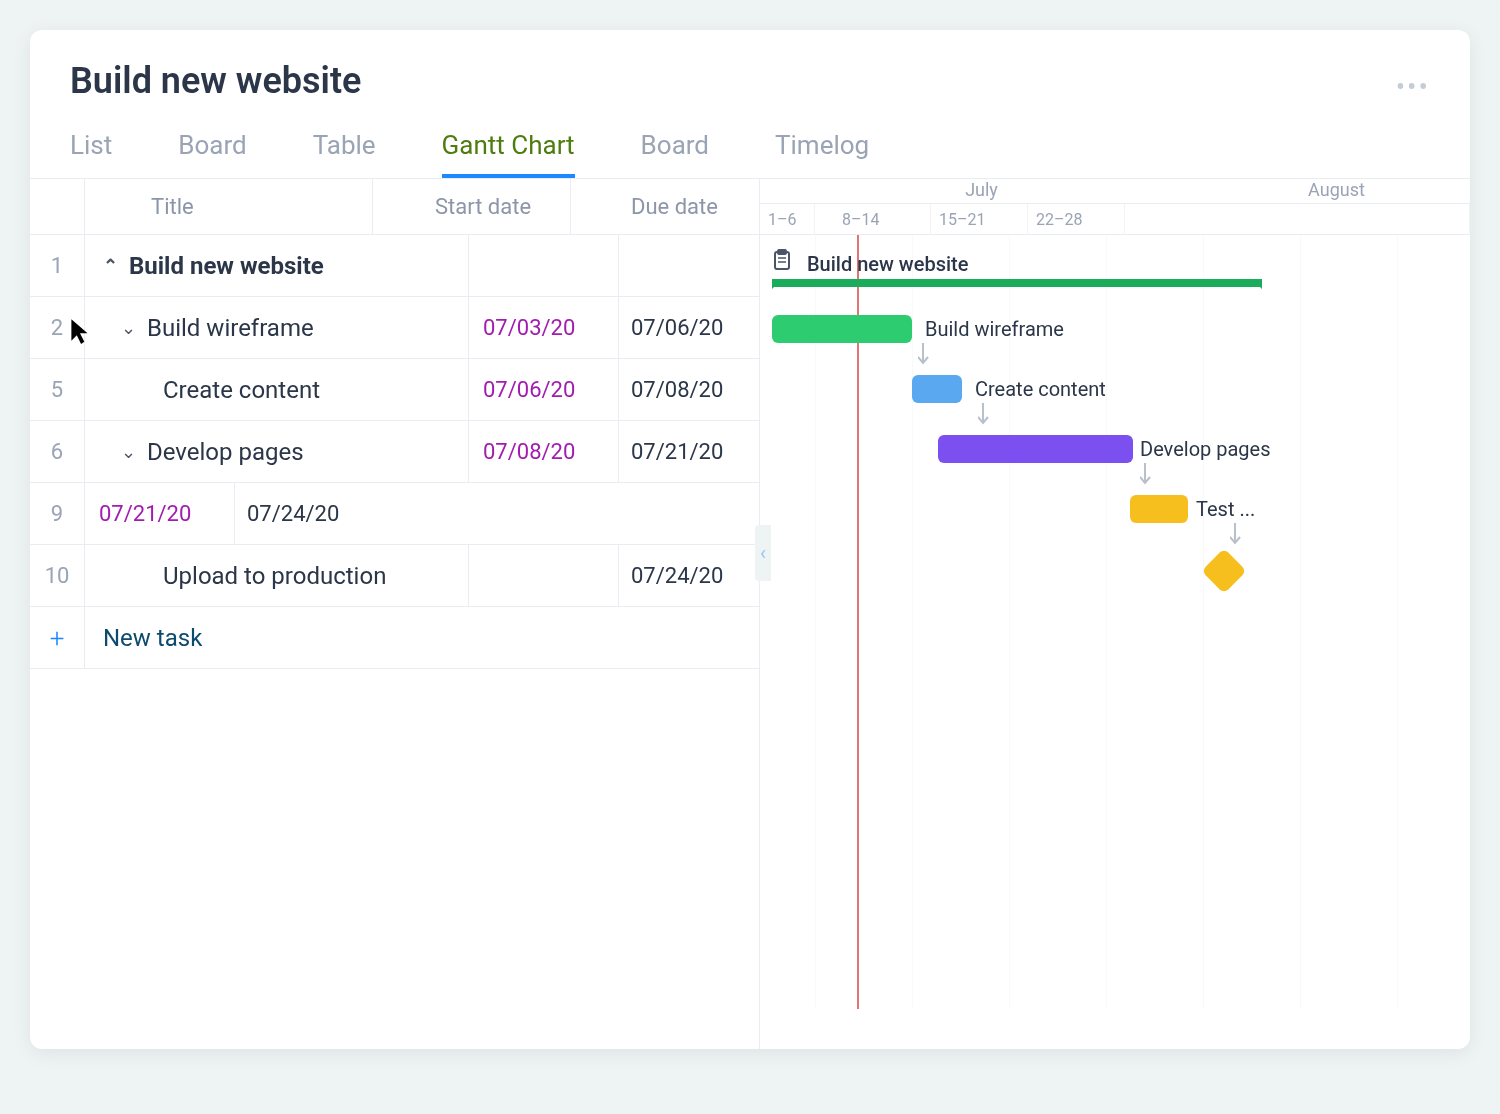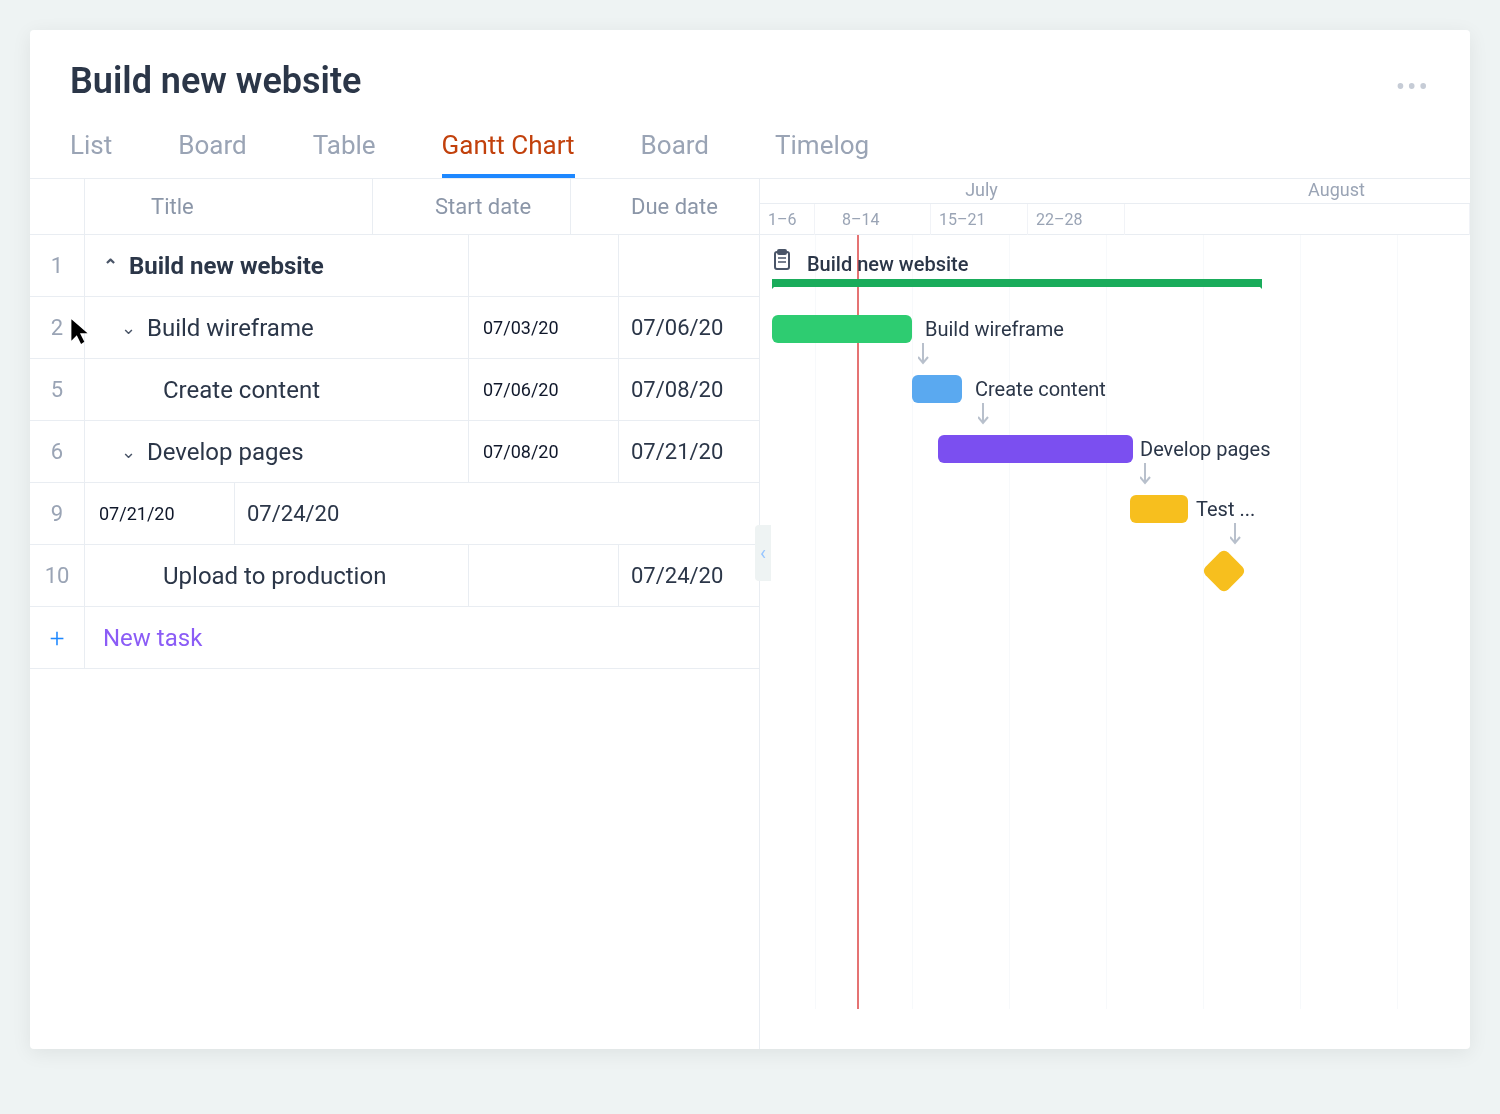--- a/index.html
+++ b/index.html
@@ -4,21 +4,21 @@
 <style>
 * { margin: 0; padding: 0; box-sizing: border-box; }
 body {
   background: #eef3f3;
   font-family: -apple-system, BlinkMacSystemFont, "Segoe UI", Roboto, Helvetica, Arial, sans-serif;
   padding: 30px;
   width: 1500px;
 }
 .card {
   background: #fff;
-  border-radius: 4px;
+  border-radius: 12px;
   box-shadow: 0 4px 20px rgba(0,0,0,.07);
   overflow: hidden;
   position: relative;
 }
 
 .header {
   padding: 30px 40px 0 40px;
   position: relative;
 }
 .title {
@@ -40,21 +40,21 @@
   gap: 66px;
   margin-top: 28px;
 }
 .tab {
   font-size: 26px;
   color: #9aa4b5;
   padding-bottom: 14px;
   cursor: pointer;
 }
 .tab.active {
-  color: #c2410c;
+  color: #4d7c0f;
   border-bottom: 4px solid #1e88ff;
 }
 
 .main {
   display: flex;
   border-top: 1px solid #e9edf2;
 }
 .left {
   width: 730px;
   border-right: 1px solid #e9edf2;
@@ -66,31 +66,31 @@
 
 .thead, .trow {
   display: flex;
   border-bottom: 1px solid #e9edf2;
   align-items: center;
 }
 .thead { height: 56px; gap: 48px; }
 .trow  { height: 62px; }
 .col-num { width: 55px; text-align: center; color: #9aa4b5; font-size: 22px; border-right: 1px solid #e9edf2; height:100%; display:flex; align-items:center; justify-content:center;}
 .col-title{ flex: 1; padding-left: 18px; font-size: 24px; color: #2b3648; display:flex; align-items:center; border-right:1px solid #e9edf2; height:100%;}
-.col-date { width: 150px; text-align: left; padding-left:14px; font-size: 18px; color: #0f172a; border-right:1px solid #e9edf2; height:100%; display:flex; align-items:center;}
+.col-date { width: 150px; text-align: left; padding-left:14px; font-size: 22px; color: #a21caf; border-right:1px solid #e9edf2; height:100%; display:flex; align-items:center;}
 .col-due  { width: 140px; text-align: left; padding-left:12px; font-size: 22px; color: #2b3648; height:100%; display:flex; align-items:center;}
 .thead .col-title, .thead .col-date, .thead .col-due, .thead .col-num { color:#8b96a8; font-size:22px; font-weight:400;}
 .bold { font-weight: 700; }
 .indent-0{padding-left: 18px;}
 .indent-1{padding-left: 36px;}
 .indent-2{padding-left: 52px;}
 .chev { display:inline-block; width:20px; font-size:18px; color:#4a5568; margin-right:6px;}
 .cursor-img { position:absolute; left:120px; top:-8px; font-size:26px; color:#000; pointer-events:none;}
 .plus { color:#1e88ff; font-size:26px; font-weight:300;}
-.newtask{ color:#8b5cf6; font-size:24px;}
+.newtask{ color:#0c4a6e; font-size:24px;}
 
 .time-head {
   height: 56px;
   border-bottom: 1px solid #e9edf2;
   position: relative;
 }
 .month-row { height:24px; display:flex; font-size:18px; color:#9aa4b5;}
 .month-row div{ text-align:center;}
 .week-row { height:32px; display:flex; font-size:16px; color:#9aa4b5; border-top:1px solid #e9edf2;}
 .week-row div{ border-right:1px solid #f1f3f7; padding-left:8px; display:flex; align-items:center;}

